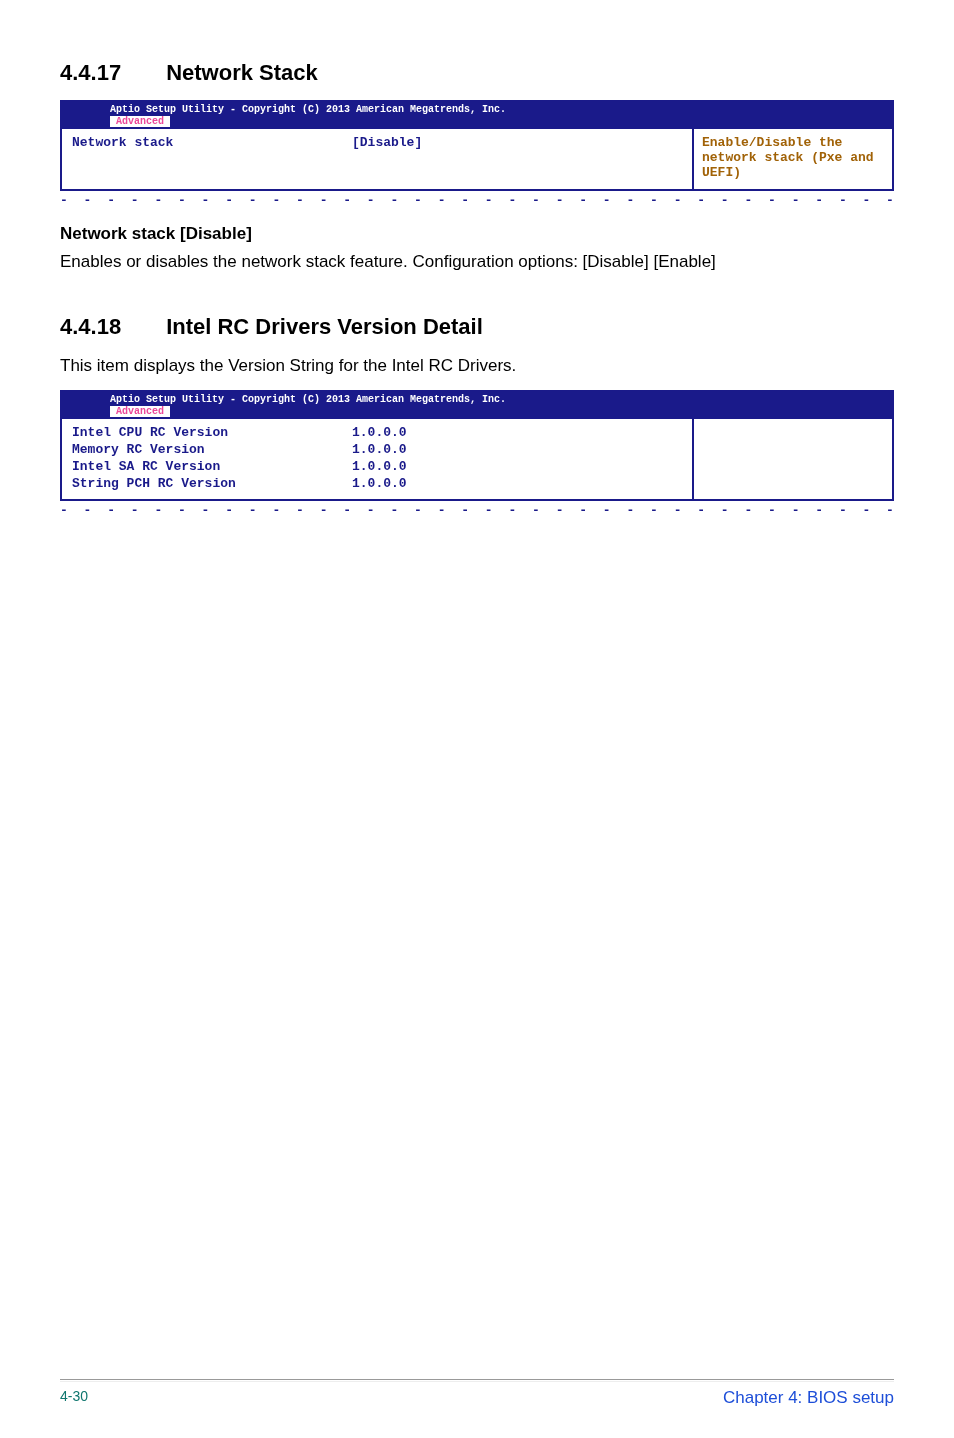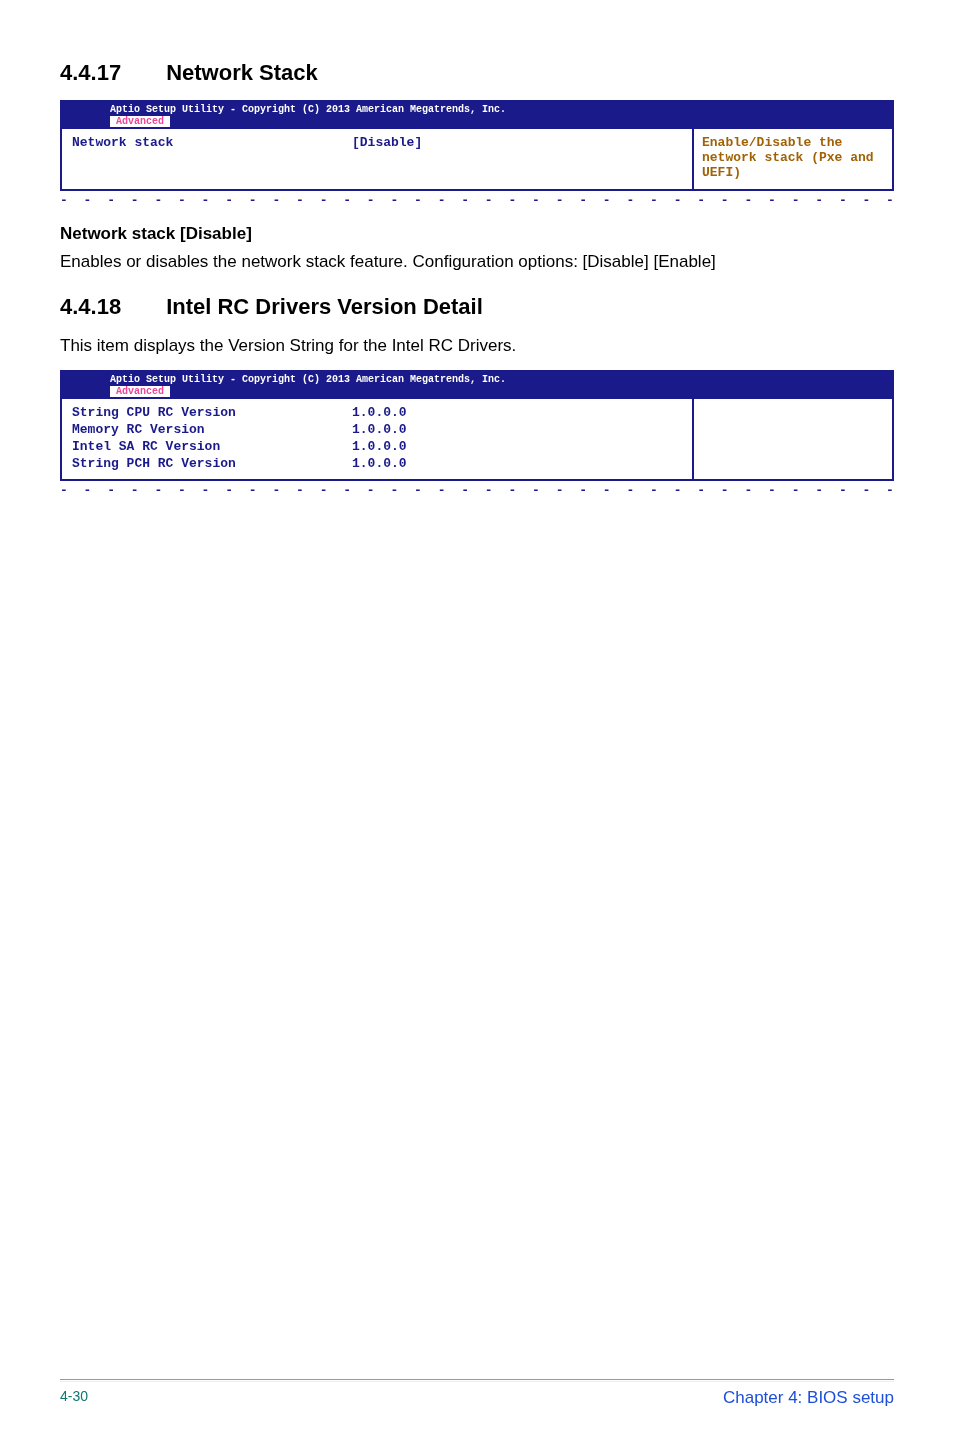--- a/index.html
+++ b/index.html
@@ -87,21 +87,21 @@
       margin-top: -4px;
     }
     .subheading {
       font-size: 17px;
       font-weight: bold;
       margin-bottom: 6px;
     }
     .body-text {
       font-size: 17px;
       line-height: 1.4;
-      margin-bottom: 20px;
+      margin-bottom: 40px;
     }
     .body-text-tight {
       font-size: 17px;
       line-height: 1.4;
       margin-bottom: 12px;
     }
     .footer {
       position: absolute;
       bottom: 30px;
       left: 0;
@@ -163,21 +163,21 @@
 <div class="body-text-tight">This item displays the Version String for the Intel RC Drivers.</div>
 
 <div class="bios-box">
   <div class="bios-header">
     <div style="padding-left:40px;">Aptio Setup Utility - Copyright (C) 2013 American Megatrends, Inc.</div>
     <div class="bios-tab">Advanced</div>
   </div>
   <div class="bios-body" style="min-height:80px;">
     <div class="bios-left">
       <div class="bios-row">
-        <span class="bios-label">String CPU RC Version</span>
+        <span class="bios-label">Intel CPU RC Version</span>
         <span class="bios-value">1.0.0.0</span>
       </div>
       <div class="bios-row">
         <span class="bios-label">Memory RC Version</span>
         <span class="bios-value">1.0.0.0</span>
       </div>
       <div class="bios-row">
         <span class="bios-label">Intel SA RC Version</span>
         <span class="bios-value">1.0.0.0</span>
       </div>

